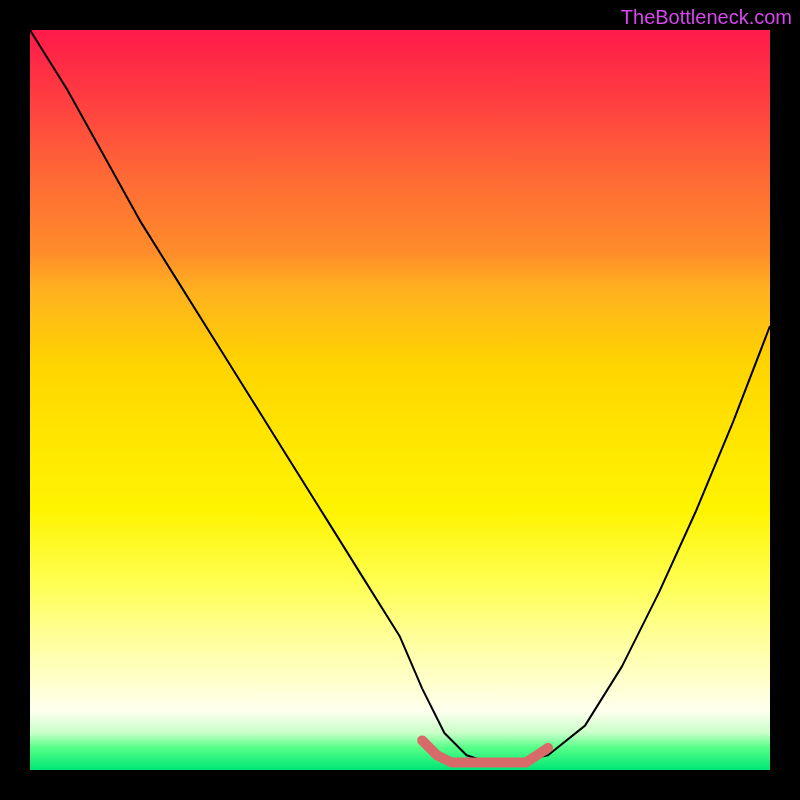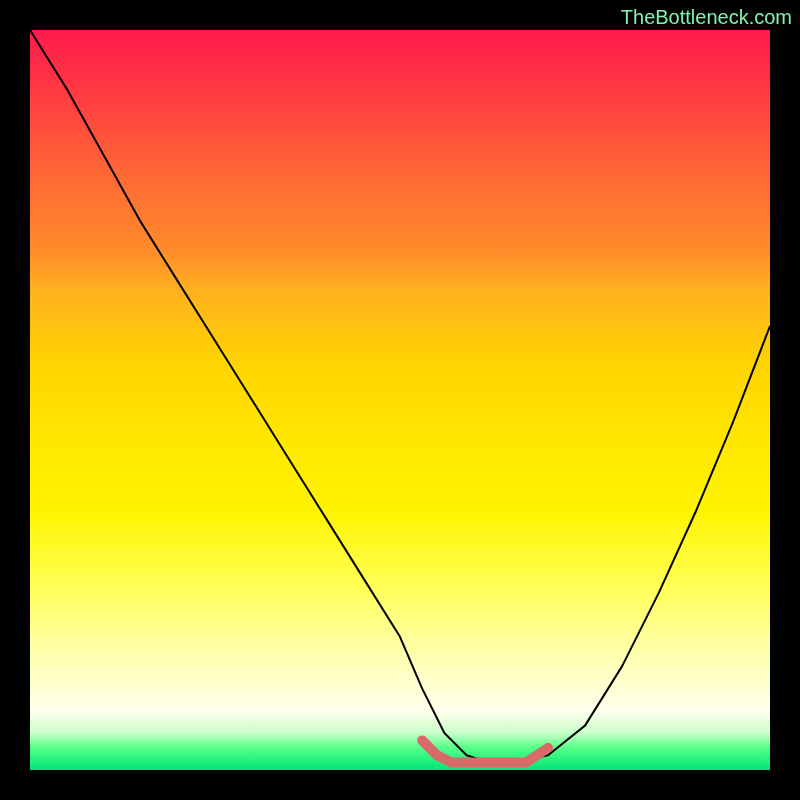--- a/index.html
+++ b/index.html
@@ -8,21 +8,21 @@
     width: 800px;
     height: 800px;
     background: #000;
     position: relative;
     font-family: Arial, Helvetica, sans-serif;
   }
   .watermark {
     position: absolute;
     top: 6px;
     right: 8px;
-    color: #86efac;
+    color: #d946ef;
     font-size: 20px;
     font-weight: 500;
     z-index: 10;
   }
   .plot-area {
     position: absolute;
     top: 30px;
     left: 30px;
     width: 740px;
     height: 740px;

